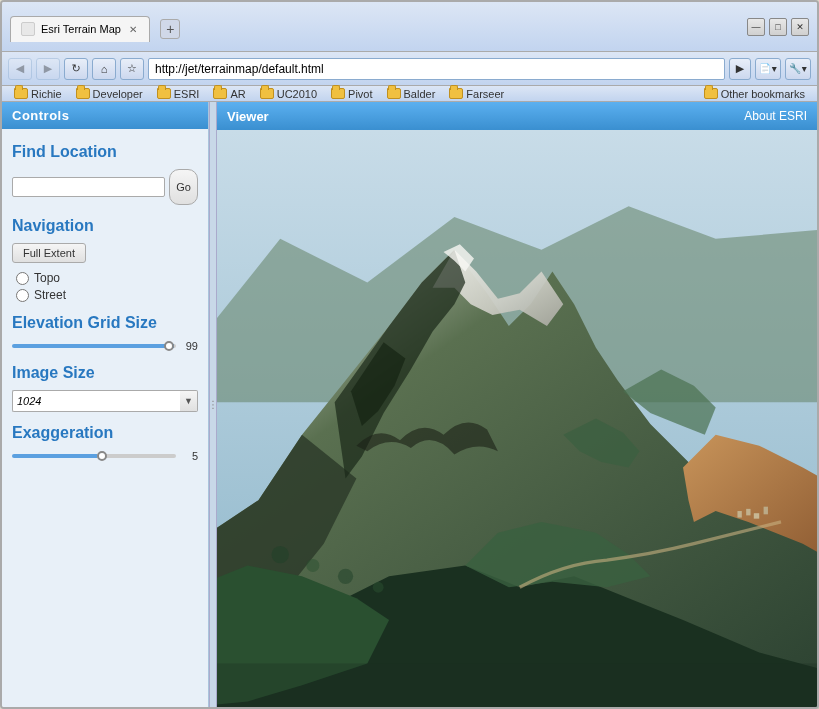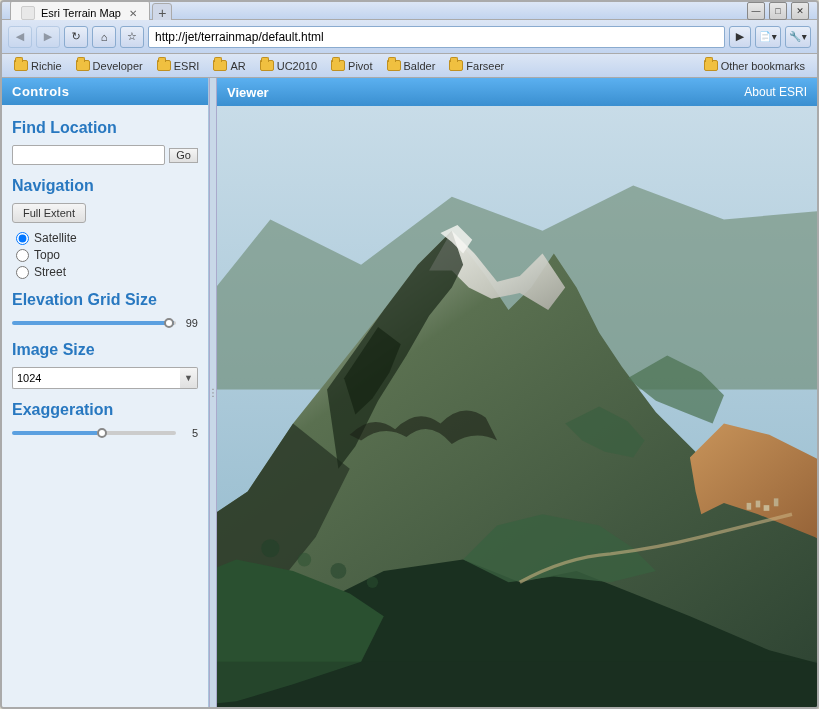--- a/index.html
+++ b/index.html
@@ -14,26 +14,26 @@
       overflow: hidden;
       display: flex;
       flex-direction: column;
       background: #f0f0f0;
       box-shadow: 2px 2px 8px rgba(0,0,0,0.3);
     }
 
     
     .title-bar {
       background: linear-gradient(to bottom, #dce6f5, #c2d4ef);
-      height: 18px;
+      height: 50px;
       display: flex;
       align-items: center;
       padding: 0 8px;
       border-bottom: 1px solid #aaa;
-      gap: 2px;
+      gap: 10px;
     }
     .tab {
       background: #f5f5f5;
       border: 1px solid #aaa;
       border-bottom: none;
       border-radius: 4px 4px 0 0;
       padding: 4px 10px;
       font-size: 11px;
       display: flex;
       align-items: center;
@@ -145,21 +145,21 @@
       justify-content: center;
       cursor: pointer;
       font-size: 10px;
       color: #333;
       gap: 1px;
     }
 
     
     .bookmarks-bar {
       background: linear-gradient(to bottom, #dce6f5, #c2d4ef);
-      height: 24px;
+      height: 16px;
       display: flex;
       align-items: center;
       padding: 0 6px;
       gap: 2px;
       border-bottom: 1px solid #aaa;
       font-size: 11px;
     }
     .bookmark-item {
       display: flex;
       align-items: center;
@@ -252,25 +252,25 @@
     .find-input {
       flex: 1;
       height: 20px;
       border: 1px solid #aaa;
       border-radius: 2px;
       padding: 0 4px;
       font-size: 11px;
       background: white;
     }
     .go-small-btn {
-      height: 15px;
+      height: 36px;
       padding: 0 6px;
       background: linear-gradient(to bottom, #f5f5f5, #e0e0e0);
       border: 1px solid #aaa;
-      border-radius: 0;
+      border-radius: 10px;
       font-size: 11px;
       cursor: pointer;
       color: #333;
     }
     .full-extent-btn {
       background: linear-gradient(to bottom, #f5f5f5, #e0e0e0);
       border: 1px solid #aaa;
       border-radius: 3px;
       padding: 3px 10px;
       font-size: 11px;
@@ -504,44 +504,40 @@
         <div class="find-row">
           <input class="find-input" type="text" style="">
           <button class="go-small-btn">Go</button>
         </div>
 
         <div class="section-label">Navigation</div>
         <button class="full-extent-btn">Full Extent</button>
 
         <div class="radio-group">
           <label class="radio-item">
-            <input type="radio" name="basemap" value="satellite" checked="" style="">
-            <span>Satellite</span>
-          </label>
-          <label class="radio-item">
             <input type="radio" name="basemap" value="topo" style="">
             <span>Topo</span>
           </label>
           <label class="radio-item">
             <input type="radio" name="basemap" value="street" style="">
             <span>Street</span>
           </label>
         </div>
 
         <div class="section-label">Elevation Grid Size</div>
         <div class="slider-row">
           <div class="slider-track">
             <div class="slider-thumb"></div>
           </div>
           <span class="slider-value">99</span>
         </div>
 
         <div class="section-label">Image Size</div>
         <div class="select-wrapper">
-          <select class="size-select" style="border-radius:2px 0 0 2px; border-right:none; flex:1; height:22px;">
+          <select class="size-select" style="border-radius:2px 0 0 2px; border-right:none; flex:1; height:22px;font-style:italic;">
             <option value="256">256</option>
             <option value="512">512</option>
             <option value="1024" selected="">1024</option>
             <option value="2048">2048</option>
           </select>
           <div class="select-arrow">▼</div>
         </div>
 
         <div class="section-label">Exaggeration</div>
         <div class="slider-row">

